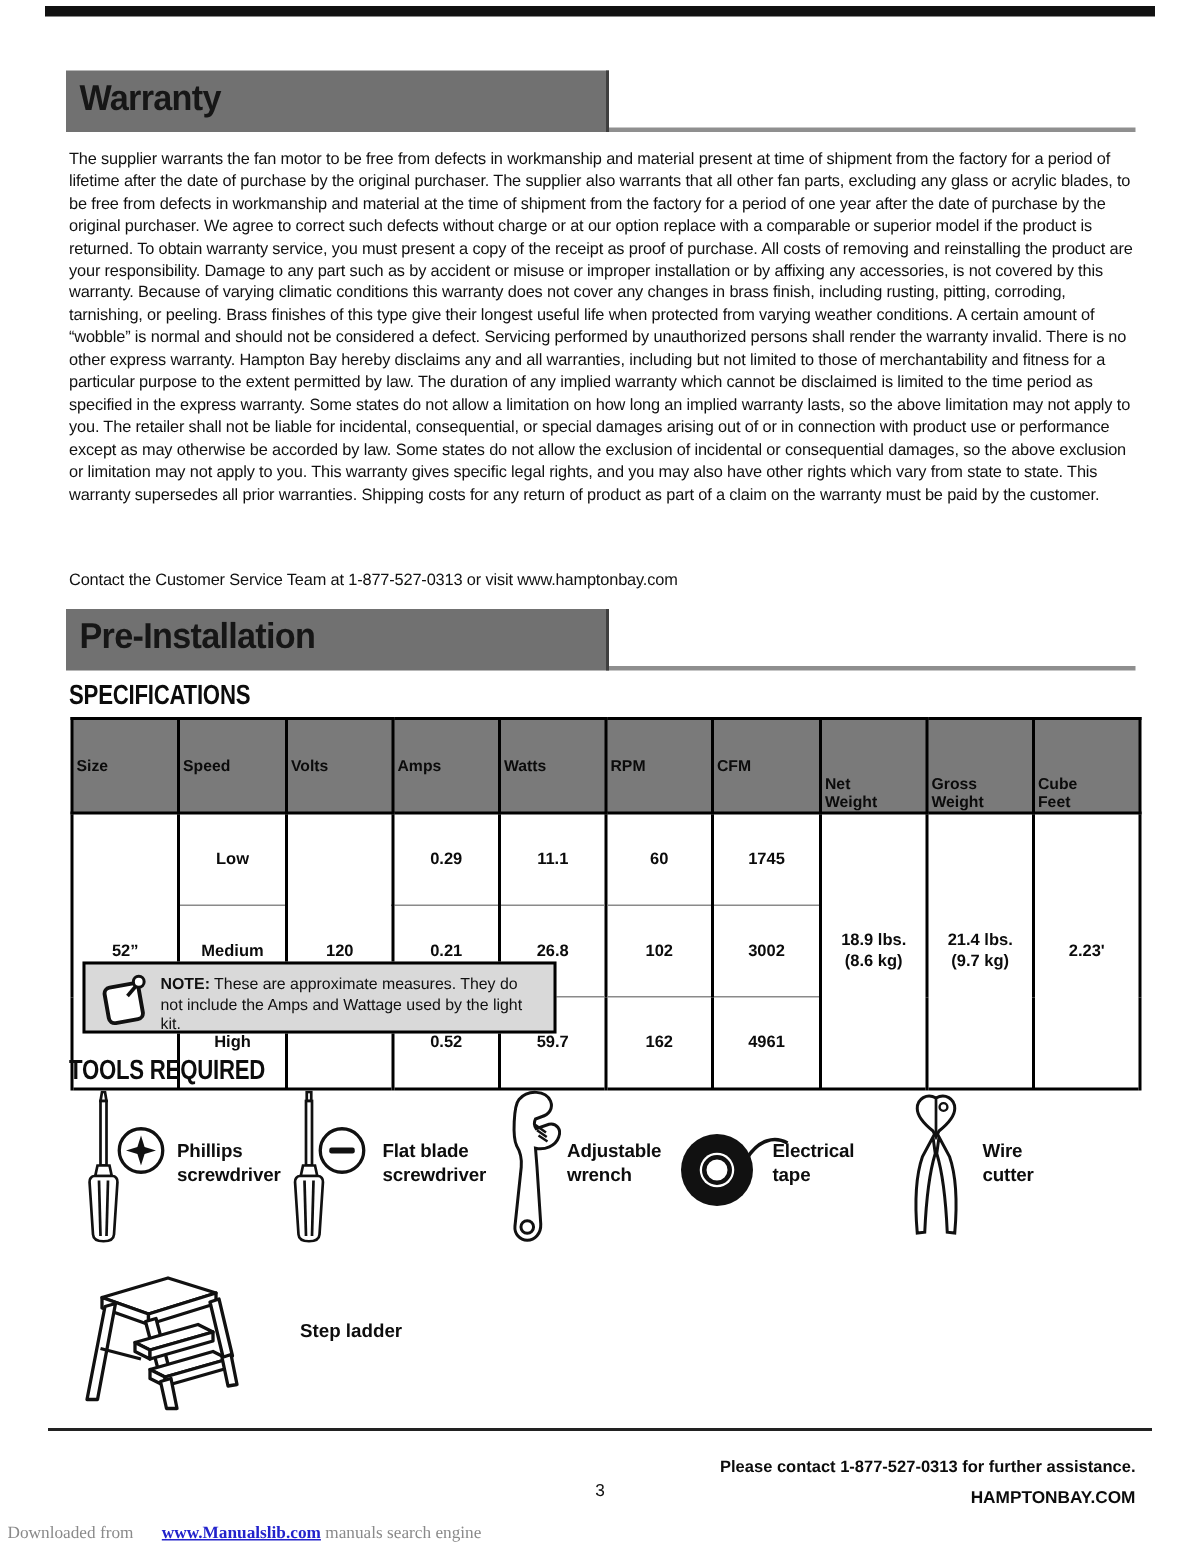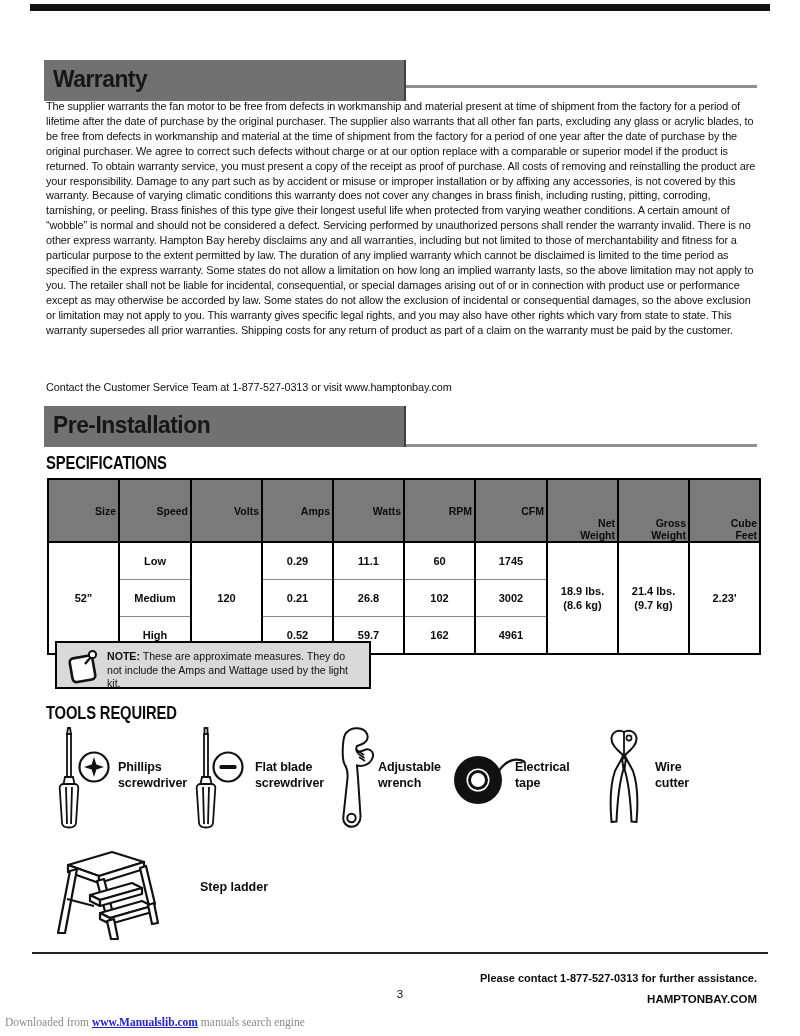--- a/index.html
+++ b/index.html
@@ -6,36 +6,36 @@
   .page {
     position:relative; width:800px; height:1036px; background:var(--page_bg,#fff);
     font-family:"Liberation Sans", sans-serif; color:var(--text,#111); overflow:hidden;
   }
   .topbar { position:absolute; left:30px; top:4px; width:740px; height:7px; background:var(--top_bar,#111); }
 
   .section-bar { position:absolute; left:44px; width:360px; height:41px; background:var(--section_bar,#717171); border-right:2px solid #3f3f3f; }
   .section-bar .title { position:absolute; left:9px; top:5px; font-size:24px; font-weight:bold; color:#161616;
     transform:scaleX(.95); transform-origin:0 0; letter-spacing:-.5px; white-space:nowrap; }
   .bar-ext { position:absolute; height:3px; background:#8f8f8f; }
-  #warranty-bar { top:47px;margin-top:13px; }   #warranty-ext  { left:406px; top:85px;  width:351px; }
+  #warranty-bar { top:47px; }   #warranty-ext  { left:406px; top:85px;  width:351px; }
   #preinstall-bar { top:406px; } #preinstall-ext{ left:406px; top:444px; width:351px; }
 
   .body-text { position:absolute; left:46px; top:99px; width:711px; font-size:10.9px; line-height:14.9px; letter-spacing:-.1px; }
   .contact-line { position:absolute; left:46px; top:381px; font-size:10.9px; letter-spacing:-.1px; }
 
   .sub-heading { position:absolute; left:46px; font-size:18.5px; font-weight:bold; color:#0c0c0c;
     transform:scaleX(.8); transform-origin:0 0; letter-spacing:-.2px; white-space:nowrap; }
   #spec-heading { top:452px; } #tools-heading { top:702px; }
 
   table.spec { position:absolute; left:47px; top:478px; width:712px; border-collapse:collapse; table-layout:fixed; border:2px solid #000; }
   .spec th { background:var(--table_header_bg,#7a7a7a); color:#0b0b0b; font-size:10.5px; font-weight:bold;
-    height:40px; border:2px solid #000; text-align:right; vertical-align:middle; padding:0 2px; }
+    height:40px; border:2px solid #000; text-align:left; vertical-align:middle; padding:0 2px; }
   .spec th .narrow { display:inline-block; width:44px; line-height:12px;margin-top:37px; }
   .spec td { font-size:11px; font-weight:bold; color:#0b0b0b; text-align:center; vertical-align:middle; height:36px;
-    border-left:2px solid #000; border-right:2px solid #000; border-top:1.5px solid #8a8a8a; border-bottom:0; padding:0 3px; }
+    border-left:2px solid #000; border-right:2px solid #000; border-top:1.5px solid #8a8a8a; border-bottom:0; padding:12px 3px; }
   .spec td .wt { display:inline-block; width:54px; line-height:14px; }
 
   .note-box { position:absolute; left:55px; top:641px; width:312px; height:44px; background:var(--note_bg,#d9d9d9); border:2px solid #000; }
   .note-icon { position:absolute; left:9px; top:5px; }
   .note-text { position:absolute; left:50px; top:7px; width:252px; font-size:10.6px; line-height:13.6px; color:#101010; }
   .note-text .lbl { font-weight:bold; }
 
   .tool-icon { position:absolute; }
   .tool-label { position:absolute; top:760px; font-size:12.5px; font-weight:bold; line-height:15.5px; color:#0d0d0d; letter-spacing:-.1px; }
   #icon-phillips { left:56px;  top:727px; } #icon-phillips-head { left:77px;  top:750px; } #label-phillips { left:118px; }
@@ -43,21 +43,21 @@
   #icon-wrench   { left:333px; top:726px; } #label-wrench { left:378px; }
   #icon-tape     { left:448px; top:748px; } #label-tape   { left:515px; }
   #icon-cutter   { left:600px; top:727px; } #label-cutter { left:655px; }
   #icon-ladder   { left:52px;  top:843px; } #label-ladder { position:absolute; left:168px; top:880px; font-size:12.5px; font-weight:bold; color:#0d0d0d;margin-left:32px; }
 
   .footer-line  { position:absolute; left:32px; top:952px; width:736px; height:2px; background:#222; }
   .footer-site  { position:absolute; right:43px; top:957px; font-size:11.5px; font-weight:bold; color:#0c0c0c;margin-top:36px; }
   .footer-assist{ position:absolute; right:43px; top:972px; font-size:11px;  font-weight:bold; color:#0c0c0c; }
   .page-num     { position:absolute; left:0; top:988px; width:100%; text-align:center; font-size:11.5px; color:#111; }
   .watermark    { position:absolute; left:5px; top:1016px; font-family:"Liberation Serif", serif; font-size:11.5px; color:var(--watermark_gray,#8a8a8a); }
-  .watermark .link { color:var(--link_blue,#2222cc); font-weight:bold; text-decoration:underline; cursor:pointer; }
+  .watermark .link { color:var(--link_blue,#2222cc); font-weight:bold; text-decoration:underline; cursor:pointer;margin-left:16px; }
   svg { display:block; }
 </style>
 </head>
 <body>
 
 <div class="page">
 
   <div class="topbar"></div>
 
   <div class="section-bar" id="warranty-bar">

